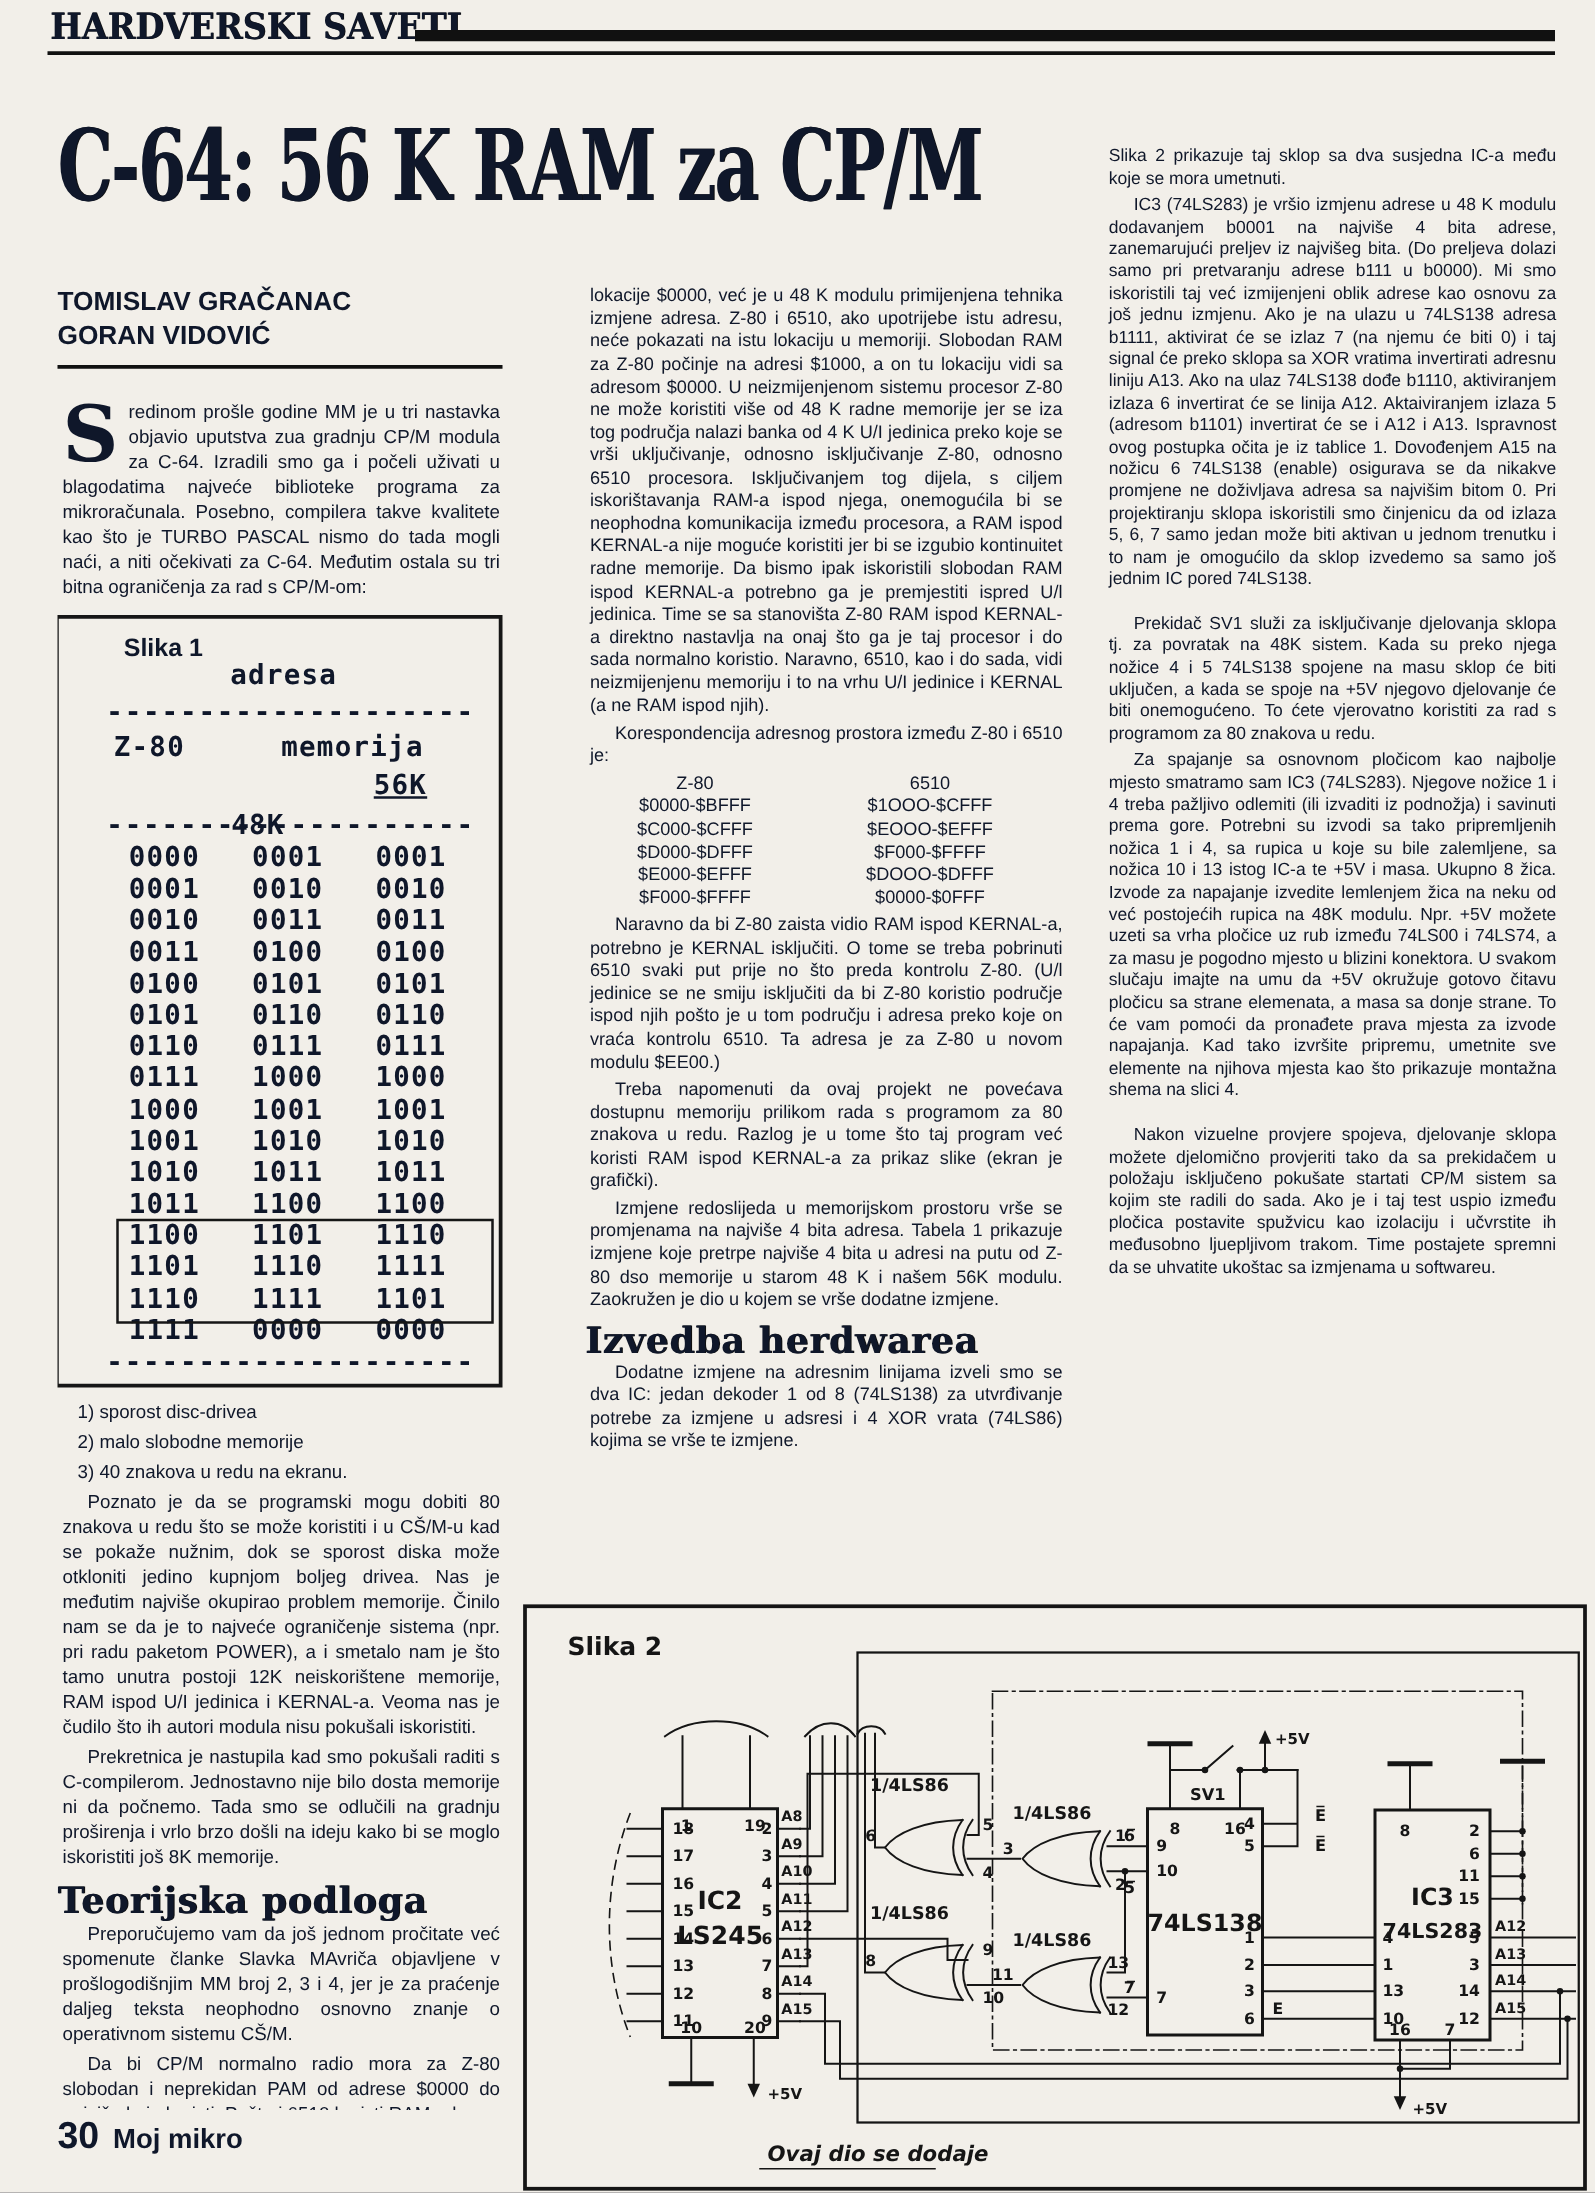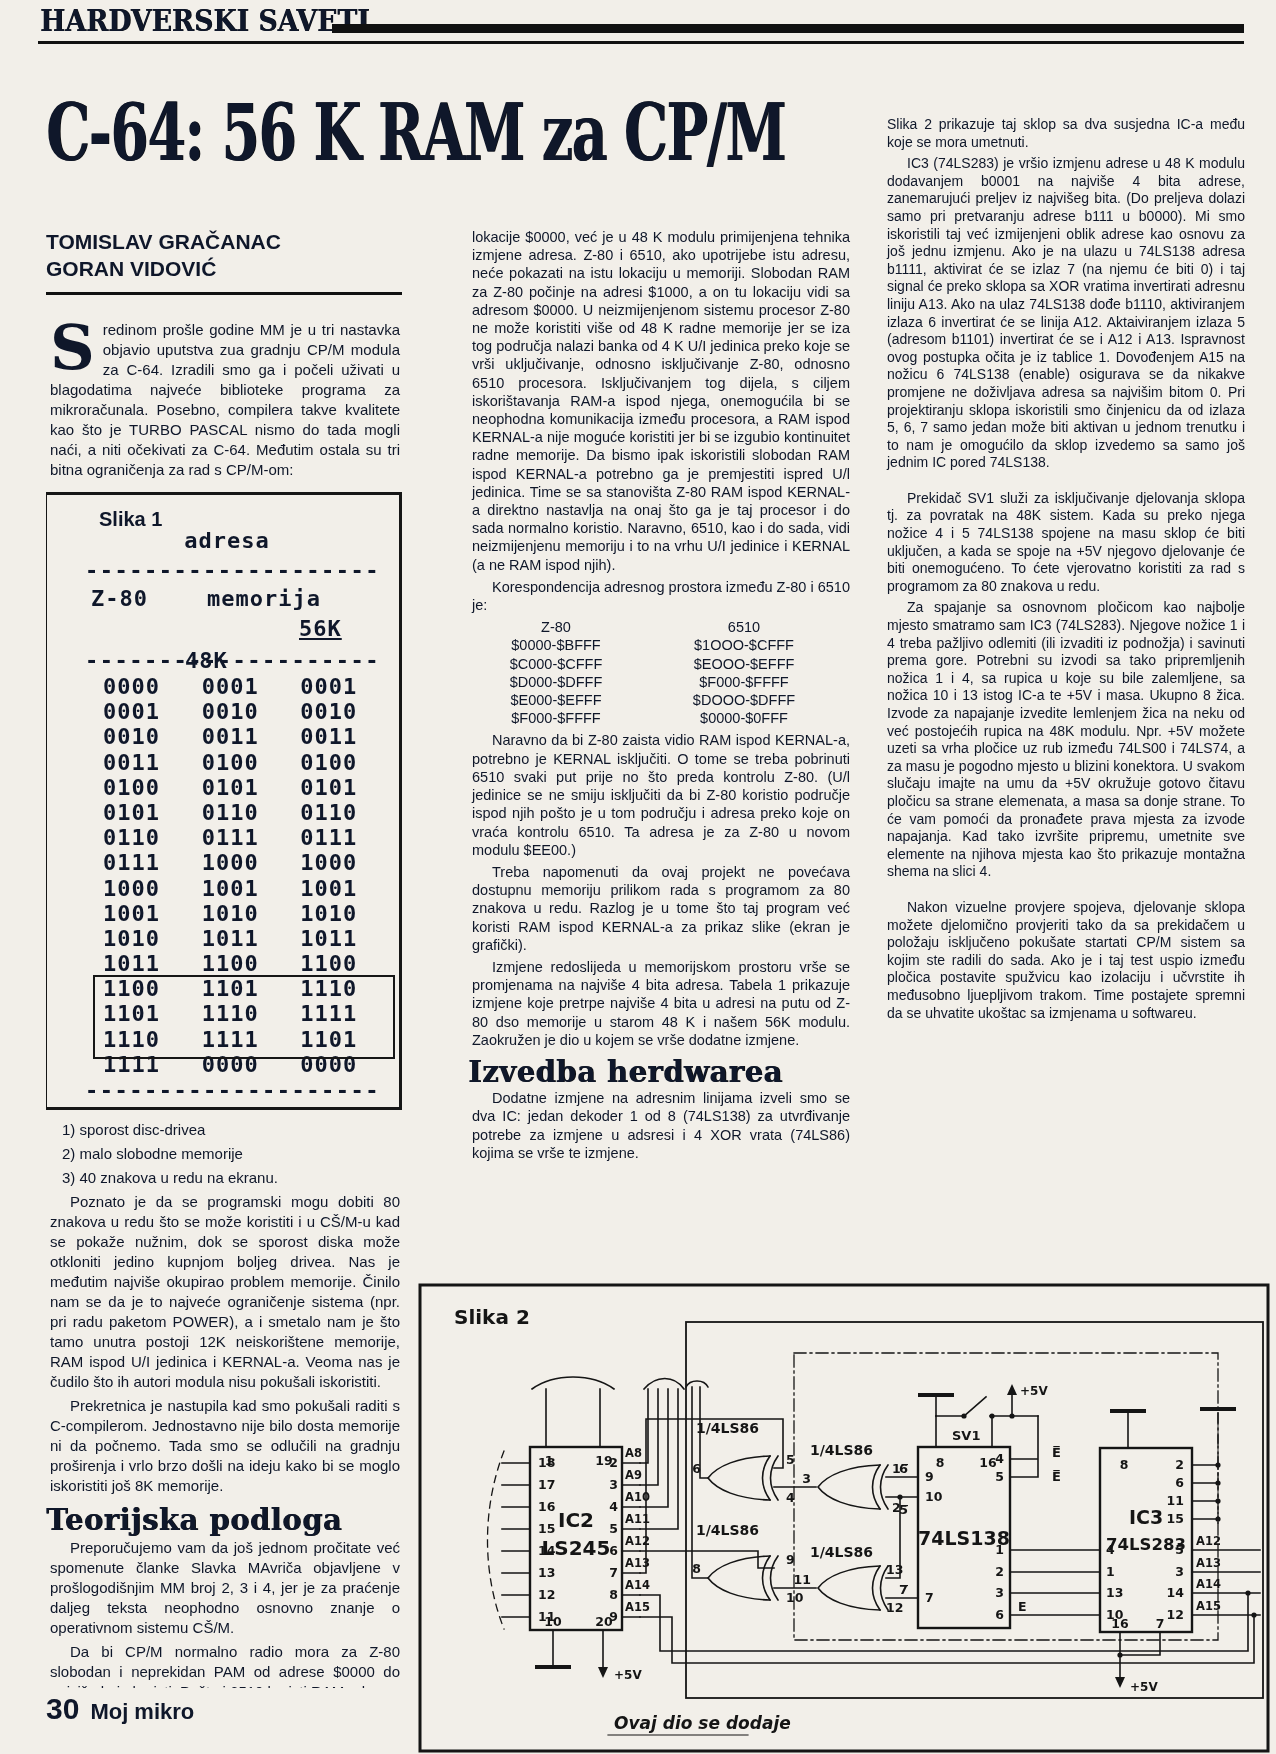--- a/index.html
+++ b/index.html
@@ -31,21 +31,21 @@
           letter-spacing:.5px;text-shadow:.8px 0 #101010;text-align:left;}
   
   .fig1{position:relative;width:352px;height:612px;border:3px solid #161616;margin:12px 0 10px -2px;
         background:#f2efe9;font-family:"DejaVu Sans Mono",monospace;font-weight:bold;}
   .fig1-label{position:absolute;left:14px;top:14px;font-family:"Liberation Sans",sans-serif;
               font-weight:bold;font-size:20px;margin-left:38px;}
   .f1abs{position:absolute;font-size:22px;letter-spacing:1px;}
   .f1-adresa{left:60px;top:36px;width:240px;text-align:center;}
   .f1-dash{left:38px;letter-spacing:1.5px;}
   .f1-z80{left:44px;top:94px;}
-  .f1-mem{left:146px;top:94px;padding-left:14px;}
+  .f1-mem{left:164px;top:94px;padding-left:14px;}
   .f1-48{left:138px;top:124px;margin-top:32px;}
   .f1-56{left:252px;top:124px;text-decoration:underline;}
   .f1rows{position:absolute;left:0;top:182px;width:100%;}
   .f1row{display:flex;height:25.2px;padding-left:56px;font-size:22px;letter-spacing:1px;}
   .f1cell{width:100px;}
   .f1box{position:absolute;left:46px;top:480px;width:298px;height:80px;border:2.5px solid #161616;}
   .list-line{text-align:left;padding-left:12px;}
   
   .addr-table{margin:2px 0;}
   .addr-row{display:flex;}

